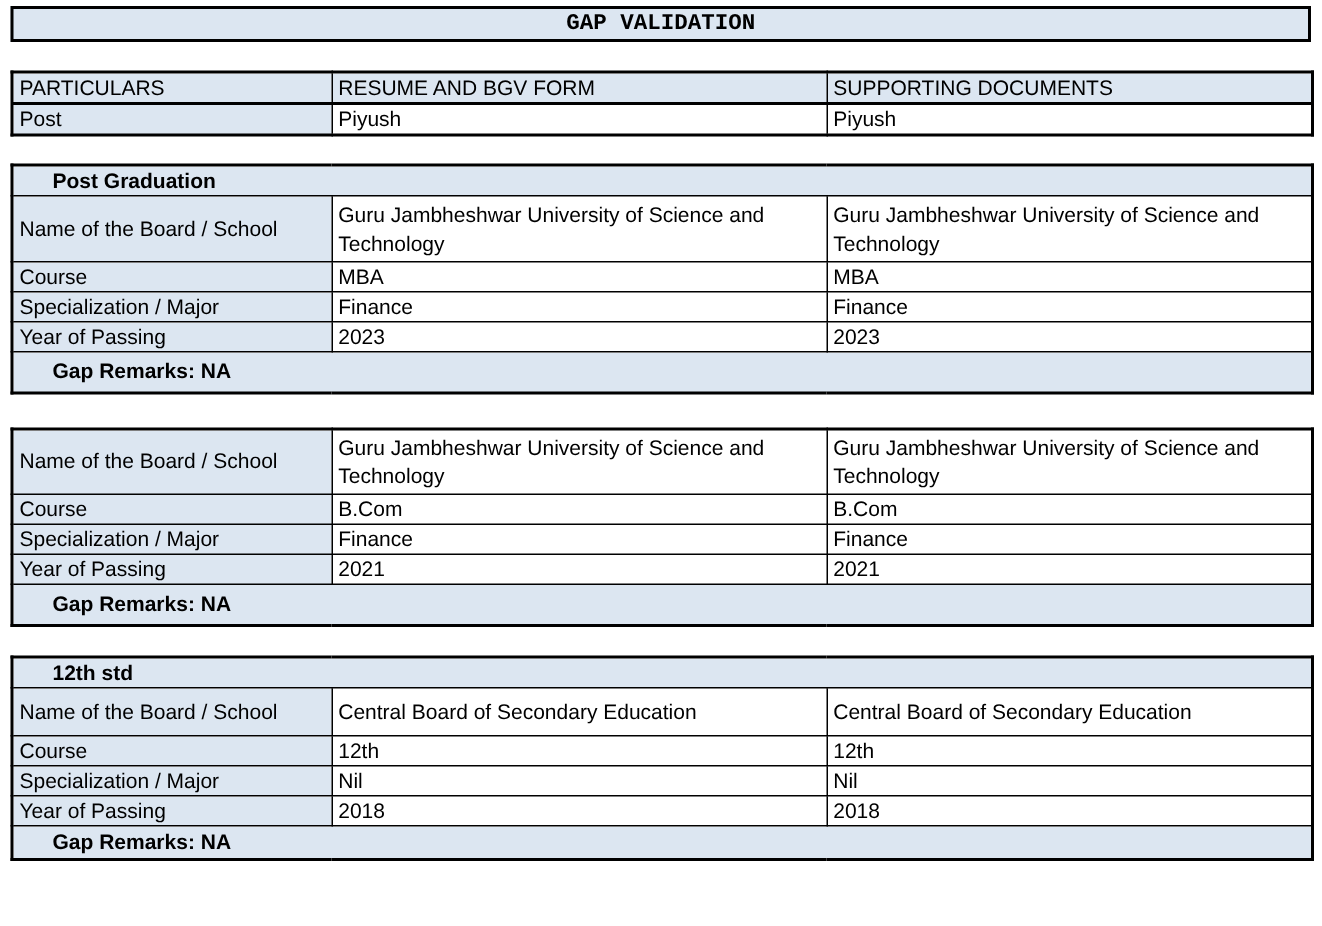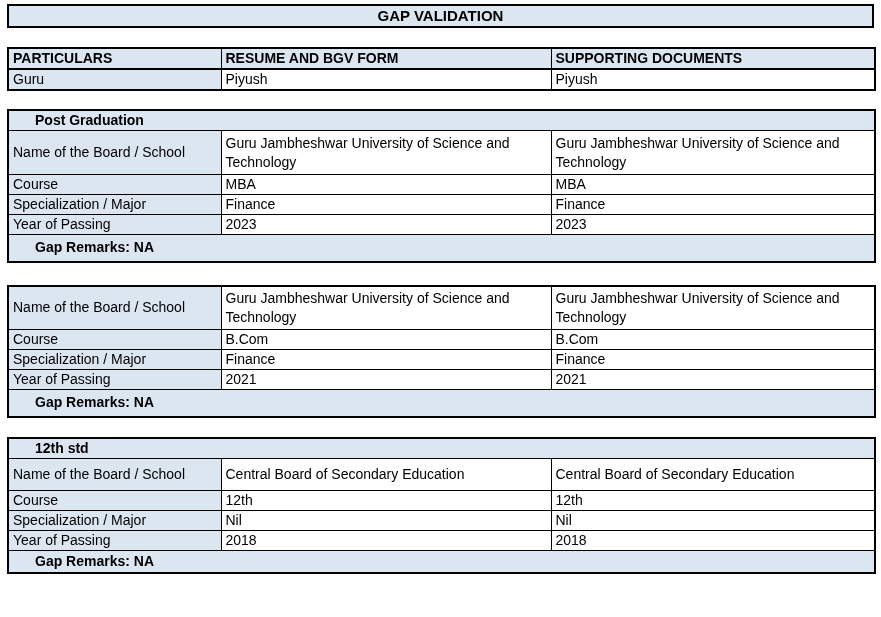--- a/index.html
+++ b/index.html
@@ -11,42 +11,42 @@
     font-family: "Liberation Sans", sans-serif;
     font-size: 14px; color: #000;
     background: #fff;
     overflow: hidden;
   }
   .title-bar {
     width: 867px; height: 24px;
     border: 2px solid #000;
     background: var(--fill, #dce6f1);
     font-weight: 700; font-size: 15px;
-    text-align: center; line-height: 20px;
+    text-align: center; line-height: 20px; font-family: Liberation Mono, monospace;
   }
   table.tbl {
     border-collapse: collapse;
     table-layout: fixed;
     width: 867px;
     border: 2px solid #000;
   }
   .tbl td, .tbl th {
     border: 1px solid #000;
     padding: 0 4px;
     text-align: left;
     vertical-align: middle;
     font-weight: 400;
     font-size: 14px;
     line-height: 19px;
     overflow: hidden;
     white-space: normal;
   }
   .hdr th {
     background: var(--fill, #dce6f1);
-    font-weight: 700;
+    font-weight: 400;
     border-bottom: 2px solid #000;
   }
   .lbl { background: var(--fill, #dce6f1); }
   .sec-hdr td, .remarks td {
     background: var(--fill, #dce6f1);
     font-weight: 700;
     padding-left: 26px;
   }
   .r20 { height: 20px; }
   .r44 { height: 44px; }
@@ -70,21 +70,21 @@
         <col style="width:330px">
         <col style="width:324px">
       </colgroup>
     <tbody>
         <tr class="hdr r20">
       <th>PARTICULARS</th>
       <th>RESUME AND BGV FORM</th>
       <th>SUPPORTING DOCUMENTS</th>
     </tr>
     <tr class="r20">
-      <td class="lbl">Guru</td>
+      <td class="lbl">Post</td>
       <td>Piyush</td>
       <td>Piyush</td>
     </tr>
   </tbody>
     </table>
 
   <table class="tbl mt18">
     <colgroup>
         <col style="width:213px">
         <col style="width:330px">

